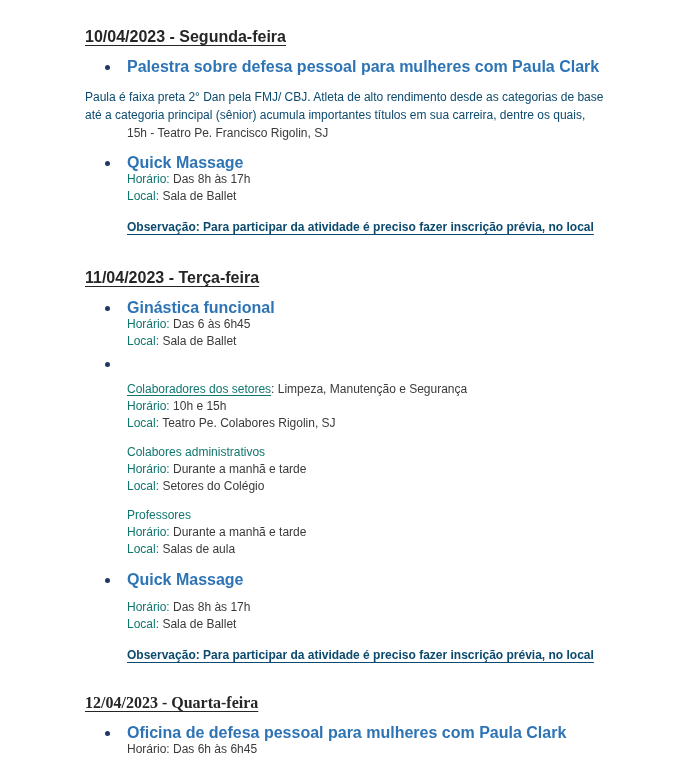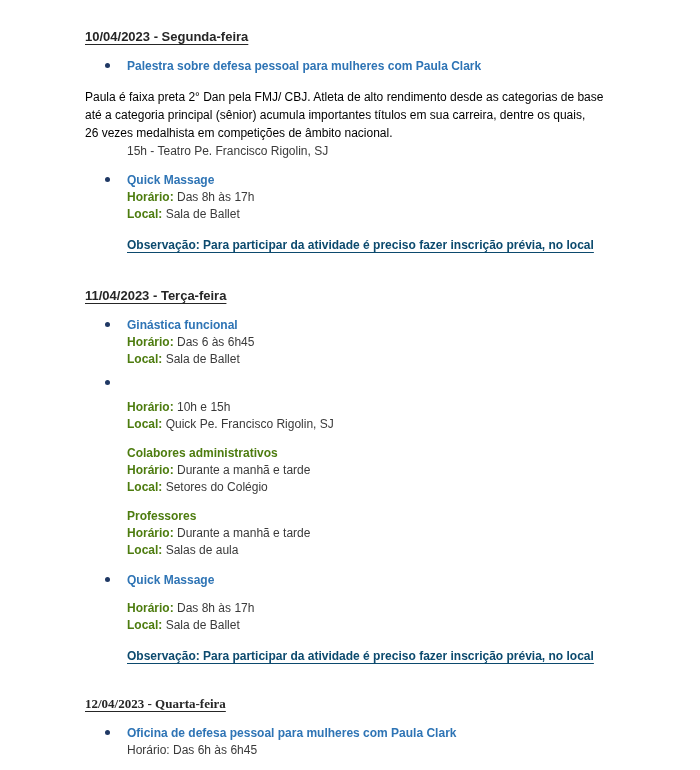--- a/index.html
+++ b/index.html
@@ -5,39 +5,39 @@
   html,body{margin:0;padding:0;}
   body{
     width:700px;height:770px;background:#ffffff;overflow:hidden;
     font-family:"Liberation Sans","DejaVu Sans",sans-serif;
     color:#3a3a3a;font-size:12px;line-height:17px;
     -webkit-font-smoothing:antialiased;
   }
   .page{box-sizing:border-box;width:700px;height:770px;padding:28px 78px 0 85px;background:#fff;}
 
   .date-heading{
-    font-size:13px;font-weight:bold;color:#262626;
+    font-size:16px;font-weight:bold;color:#262626;
     text-decoration:underline;text-underline-offset:3px;
     margin:0 0 13px 0;line-height:17px;
   }
   .mt-sec{margin-top:33px;}
   .mt-sec2{margin-top:30px;font-family:Liberation Serif, serif;}
 
   .bullet-row{display:flex;align-items:baseline;margin:14px 0 0 20px;line-height:15px;}
   .dot{flex:0 0 auto;width:5px;height:5px;border-radius:50%;background:#1f3864;margin-right:17px;position:relative;top:-2px;}
-  .event-title{color:#2e74b5;font-weight:bold;font-size:12px;}
+  .event-title{color:#2e74b5;font-weight:bold;font-size:16px;}
 
-  .body-par{margin:14px 0 0 0;line-height:18px;color:#000000;}
+  .body-par{margin:14px 0 0 0;line-height:18px;color:#0c4a6e;}
   .body-par span{display:block;}
 
   .indent{margin-left:42px;}
   .venue-line{margin-top:16px;}
   .details{margin-top:1px;}
   .detail-line{line-height:17px;}
-  .detail-line .b{font-weight:bold;color:#4d7c0f;}
+  .detail-line .b{font-weight:normal;color:#0f766e;}
   .detail-line .b::after{content:" ";}
   .detail-line .u{text-decoration:underline;text-underline-offset:2px;}
   .detail-line .u::after{content:"";}
   .mt-blank{margin-top:12px;}
   .mt-group{margin-top:12px;}
 
   .obs{
     font-weight:bold;color:#0c4a6e;margin-top:14px;
     text-decoration:underline;text-underline-offset:3px;line-height:17px;
   }
@@ -52,21 +52,20 @@
     <h2 class="date-heading">10/04/2023 - Segunda-feira</h2>
 
     <div class="bullet-row">
       <span class="dot"></span>
       <span class="event-title">Palestra sobre defesa pessoal para mulheres com Paula Clark</span>
     </div>
 
     <p class="body-par">
       <span>Paula é faixa preta 2° Dan pela FMJ/ CBJ. Atleta de alto rendimento desde as categorias de base</span>
       <span>até a categoria principal (sênior) acumula importantes títulos em sua carreira, dentre os quais,</span>
-      <span>26 vezes medalhista em competições de âmbito nacional.</span>
     </p>
 
     <div class="indent venue-line plain-line">15h - Teatro Pe. Francisco Rigolin, SJ</div>
 
     <div class="bullet-row">
       <span class="dot"></span>
       <span class="event-title">Quick Massage</span>
     </div>
 
     <div class="details indent">
@@ -96,24 +95,27 @@
         <span class="b">Local:</span><span class="v">Sala de Ballet</span>
       </div>
     </div>
 
     <div class="bullet-row">
       <span class="dot"></span>
     </div>
 
     <div class="details indent mt-group">
       <div class="detail-line">
+        <span class="b u">Colaboradores dos setores</span><span class="v">: Limpeza, Manutenção e Segurança</span>
+      </div>
+      <div class="detail-line">
         <span class="b">Horário:</span><span class="v">10h e 15h</span>
       </div>
       <div class="detail-line">
-        <span class="b">Local:</span><span class="v">Quick Pe. Francisco Rigolin, SJ</span>
+        <span class="b">Local:</span><span class="v">Teatro Pe. Colabores Rigolin, SJ</span>
       </div>
     </div>
 
     <div class="details indent mt-group">
       <div class="detail-line">
         <span class="b">Colabores administrativos</span>
       </div>
       <div class="detail-line">
         <span class="b">Horário:</span><span class="v">Durante a manhã e tarde</span>
       </div>

